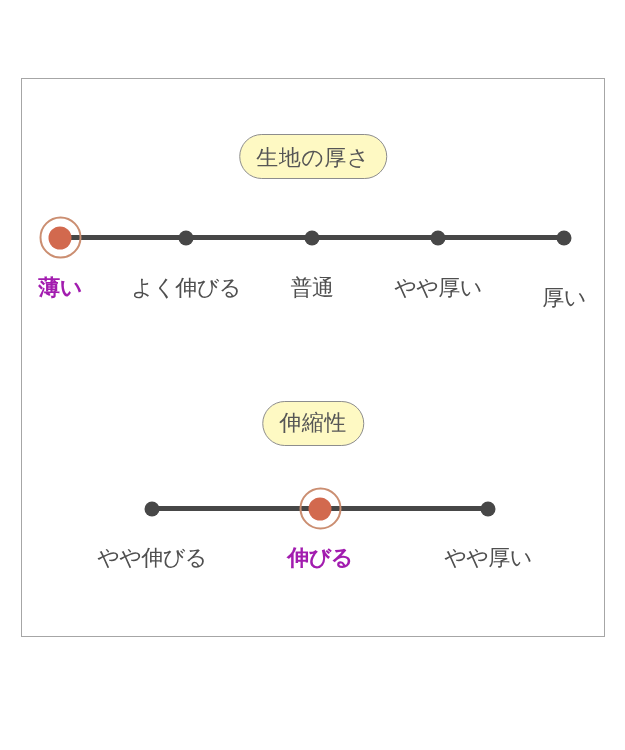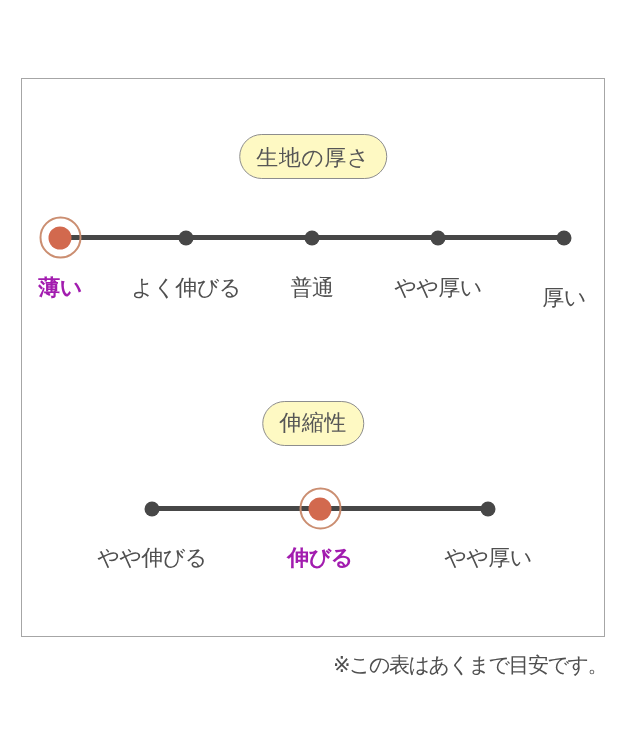--- a/index.html
+++ b/index.html
@@ -138,14 +138,13 @@
         </div>
       <div class="labels">
           <div class="opt-label" style="left: 0%;">やや伸びる</div>
           <div class="opt-label selected" style="left: 50%;">伸びる</div>
           <div class="opt-label" style="left: 100%;">やや厚い</div>
         </div>
     </div>
 
   </div>
 
-  <div class="note">※この表はあくまで目安です。</div>
 </div>
 
 </body></html>

